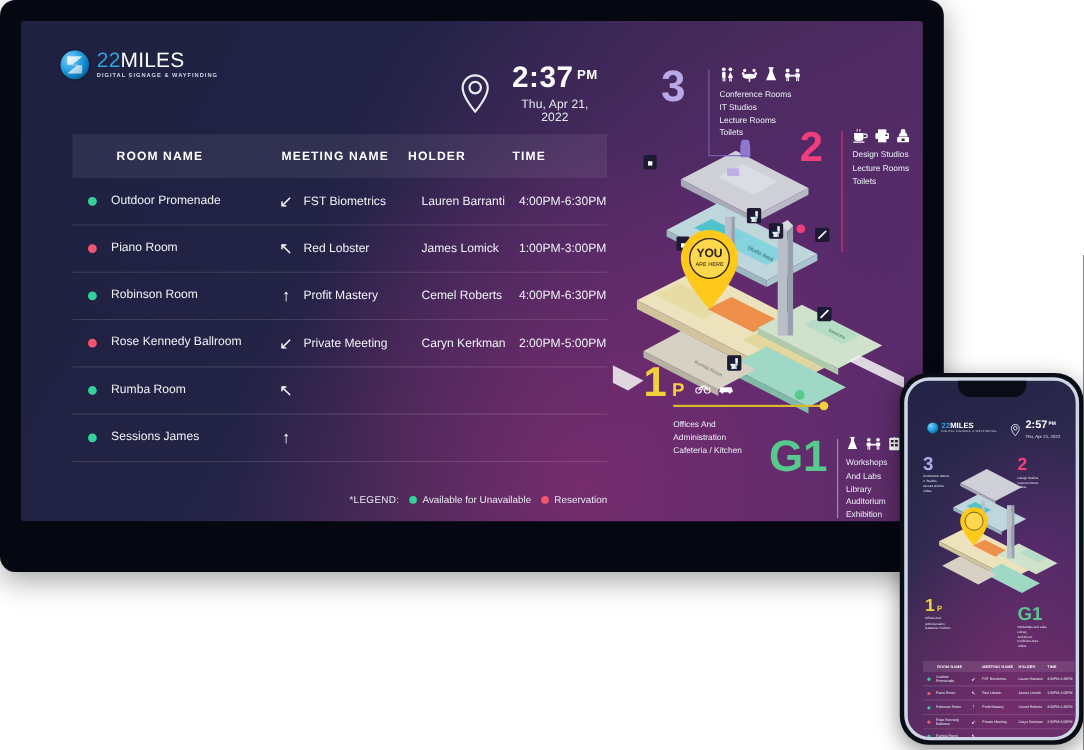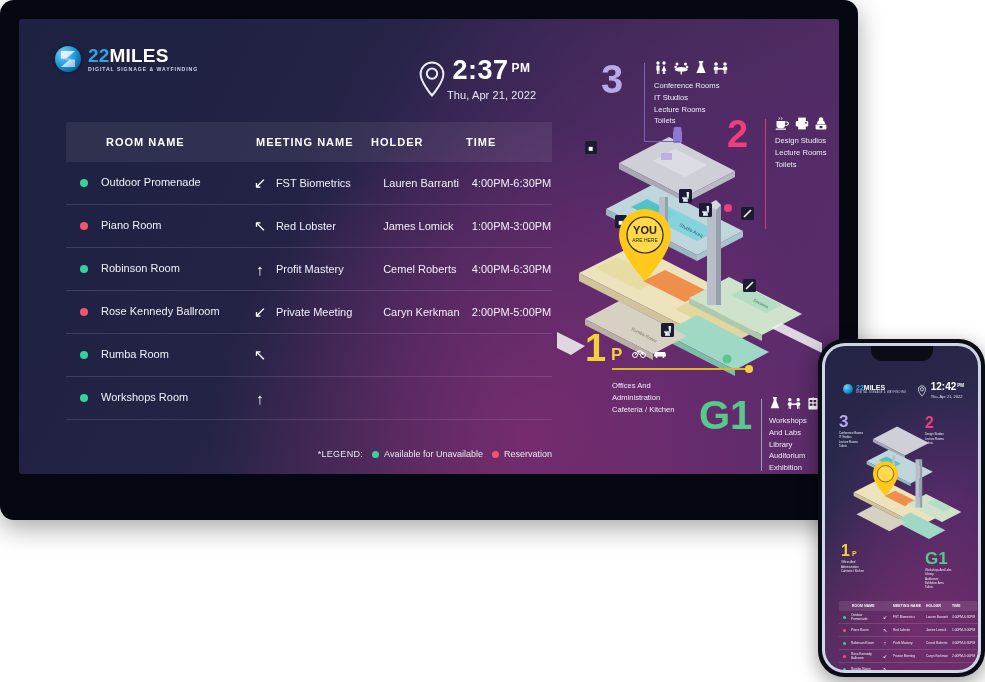--- a/index.html
+++ b/index.html
@@ -48,31 +48,31 @@
     box-shadow: 0 0 3px rgba(0,0,0,.5);
   }
   #brand-mark::after {
     content: ""; position: absolute;
     left: 6px; top: 5px; width: 14px; height: 16px;
     background: linear-gradient(135deg, #ffffff 0%, #cfe6f5 60%, #9fc4dc 100%);
     clip-path: polygon(0 0, 100% 0, 30% 52%, 100% 52%, 100% 100%, 0 100%, 68% 48%, 0 48%);
     opacity: .92;
   }
   .brand-text { line-height: 1; }
-  #brand-name { font-size: 19px; font-weight: 700; letter-spacing: .2px; }
+  #brand-name { font-size: 19px; font-weight: 400; letter-spacing: .2px; }
   #brand-name .num { color: #2fa4e0; }
   #brand-name .word { color: #ffffff; }
   #brand-tag {
     font-size: 5.2px; letter-spacing: .9px; color: #cfd6e4;
     margin-top: 2px; font-weight: 700;
   }
 
   #clockblock {
     position: absolute; left: 398px; top: 38px;
-    display: flex; align-items: center; 
+    display: flex; align-items: center; gap: 13px;
   }
   #pin-icon { width: 30px; height: 38px; flex: none; }
   .clock-texts { text-align: center; }
   #clock-time {
     color: #ffffff; font-size: 27px; font-weight: 700; line-height: 1;
     letter-spacing: .5px;
   }
   #clock-time .ampm { font-size: 12px; font-weight: 700; margin-left: 3px; vertical-align: 7px; }
   #clock-date { color: #e6e9f2; font-size: 11px; margin-top: 5px; letter-spacing: .1px; }
 
@@ -321,21 +321,21 @@
                 <span class="rname">Rumba Room</span>
               </div>
               <div class="c-arrow">↖</div>
               <div class="c-meet"></div>
               <div class="c-hold"></div>
               <div class="c-time"></div>
             </div>
             <div class="trow">
               <div class="c-dotname">
                 <span class="dot avail"></span>
-                <span class="rname">Workshops Room</span>
+                <span class="rname">Sessions James</span>
               </div>
               <div class="c-arrow">↑</div>
               <div class="c-meet"></div>
               <div class="c-hold"></div>
               <div class="c-time"></div>
             </div>
           </div>
       </div>
 
       <div id="legend">
@@ -615,21 +615,21 @@
           <div id="ph-tag">DIGITAL SIGNAGE &amp; WAYFINDING</div>
         </div>
       </div>
 
       <div id="ph-clock">
         <svg id="ph-pin" viewBox="0 0 30 38">
           <path d="M15 2.5c-6.3 0-11.4 5.1-11.4 11.4 0 8.4 11.4 21.6 11.4 21.6s11.4-13.2 11.4-21.6C26.4 7.6 21.3 2.5 15 2.5z" fill="none" stroke="#e9ecf5" stroke-width="2.6"></path>
           <circle cx="15" cy="13.6" r="5.2" fill="none" stroke="#e9ecf5" stroke-width="2.6"></circle>
         </svg>
         <div>
-          <div id="ph-time"><span>12:42</span><span class="ampm">PM</span></div>
+          <div id="ph-time"><span>2:57</span><span class="ampm">PM</span></div>
           <div id="ph-date">Thu, Apr 21, 2022</div>
         </div>
       </div>
 
       <div class="ph-floor" style="left:14px; top:68px;">
         <div class="ph-fnum" style="font-size:17px;color:#b9a9e8;">3</div>
         <div class="ph-list" style="margin-top:2px;">
           <div>Conference Rooms</div>
           <div>IT Studios</div>
           <div>Lecture Rooms</div>

